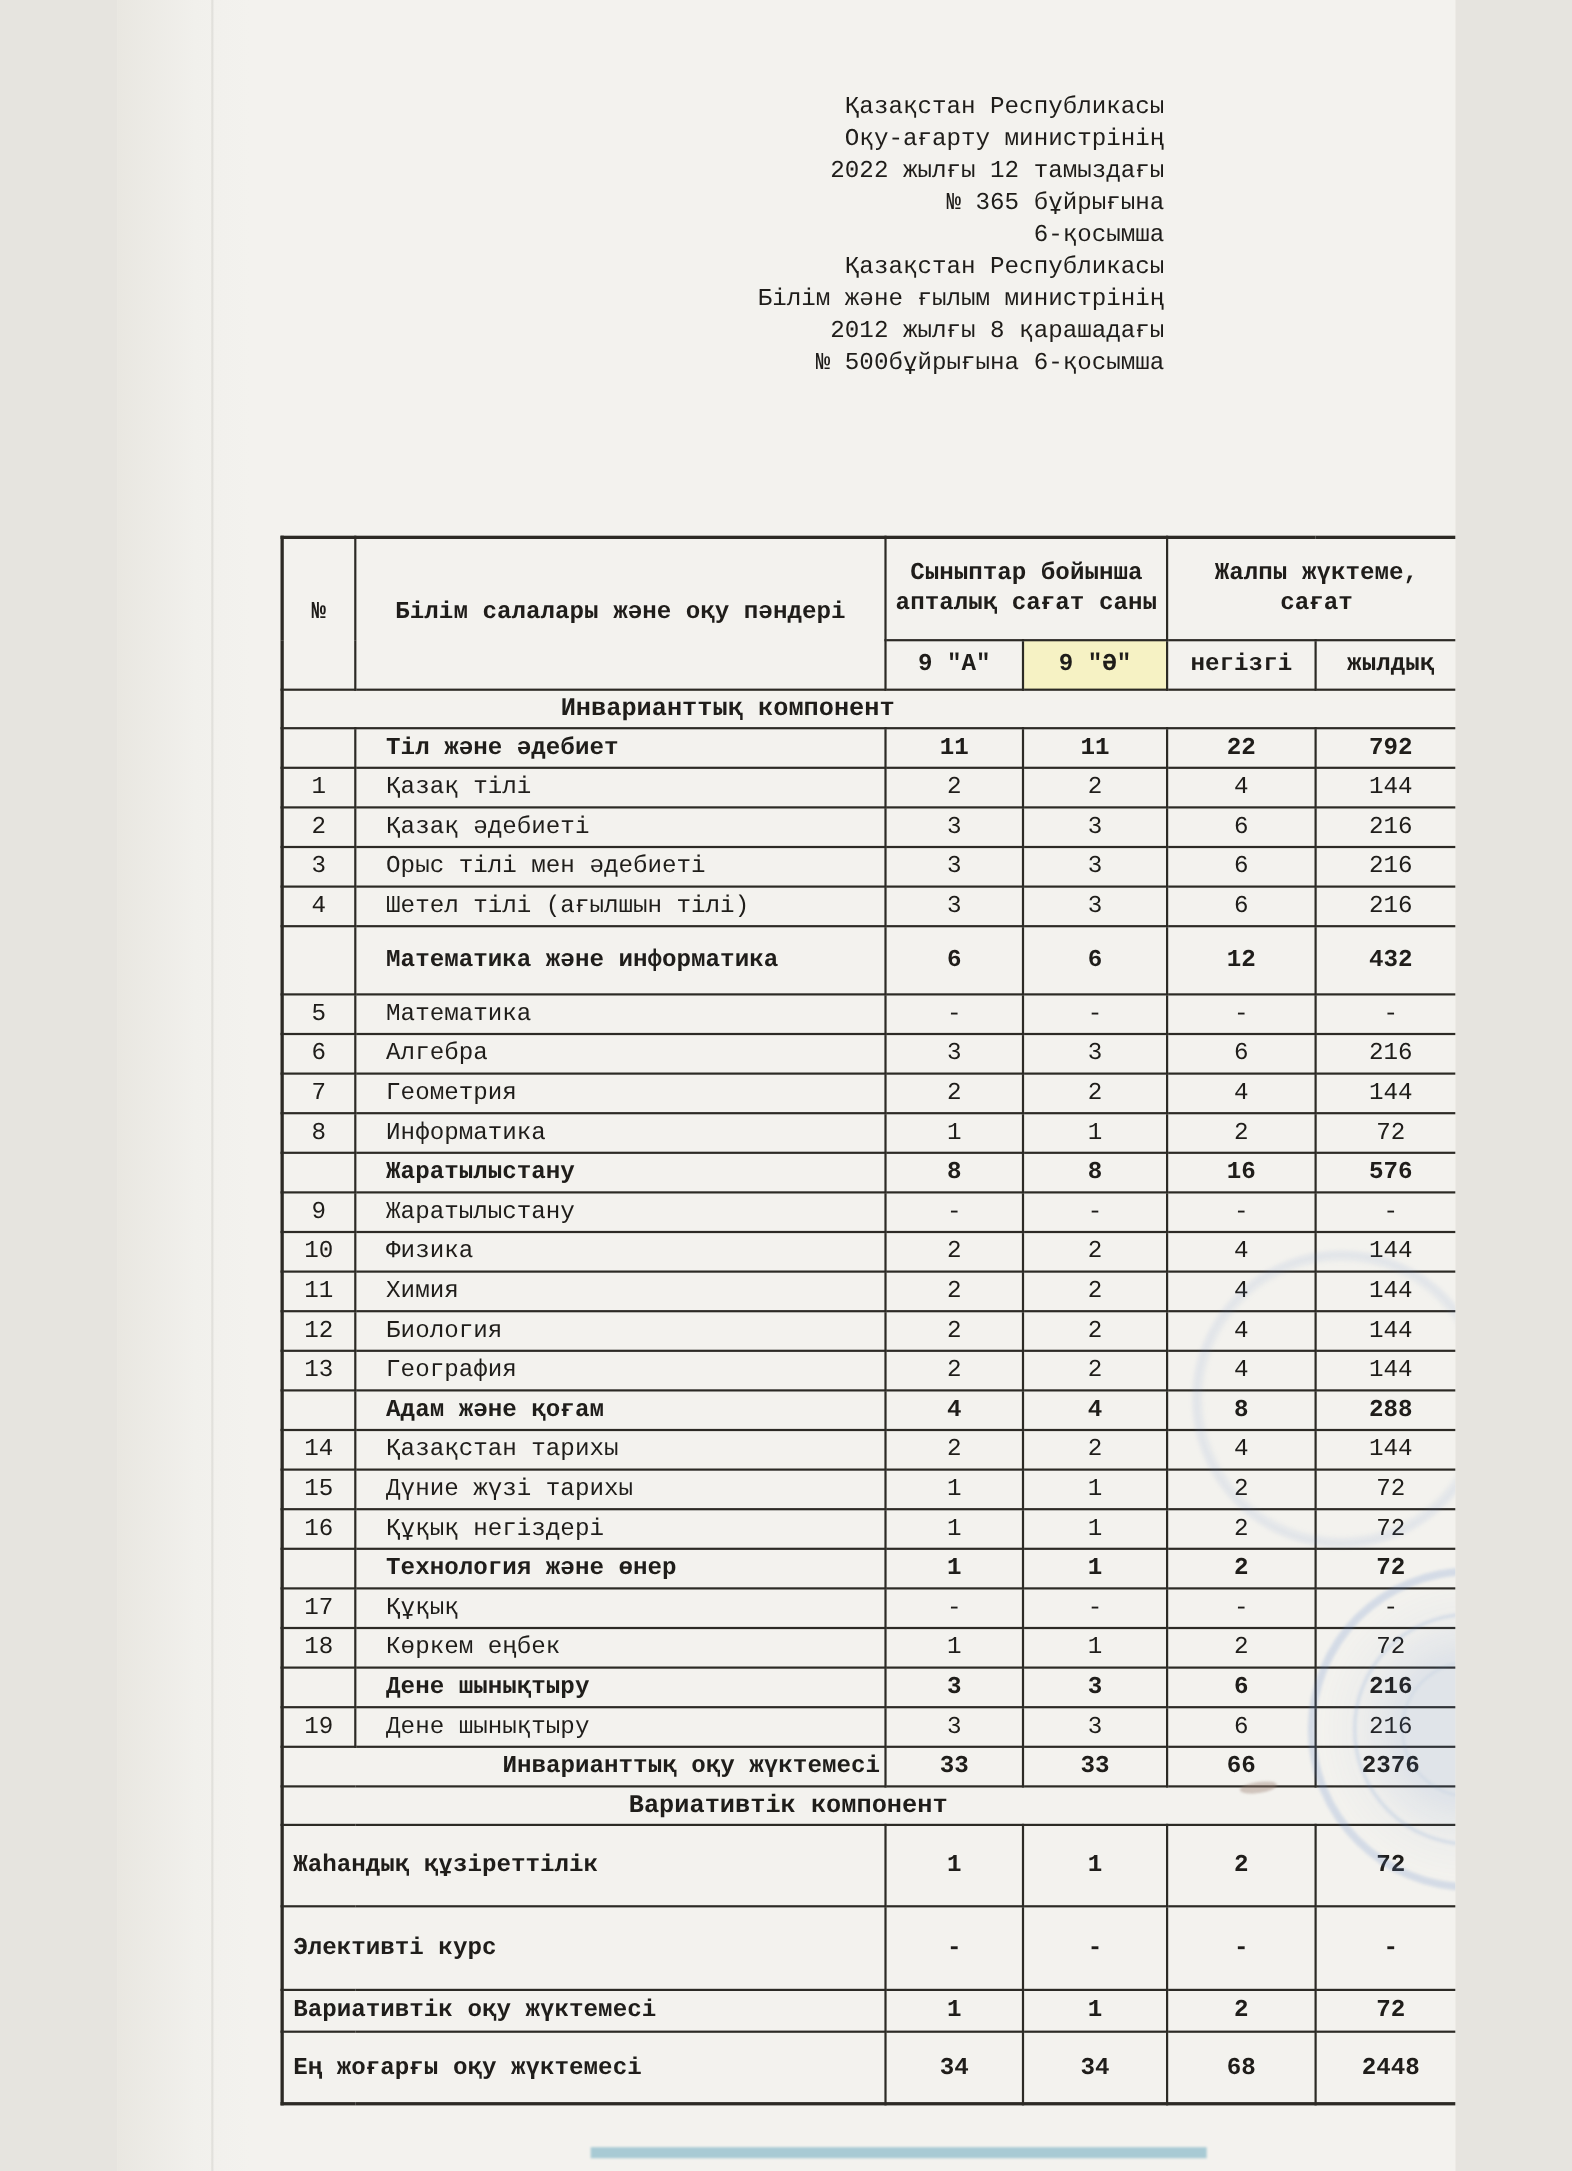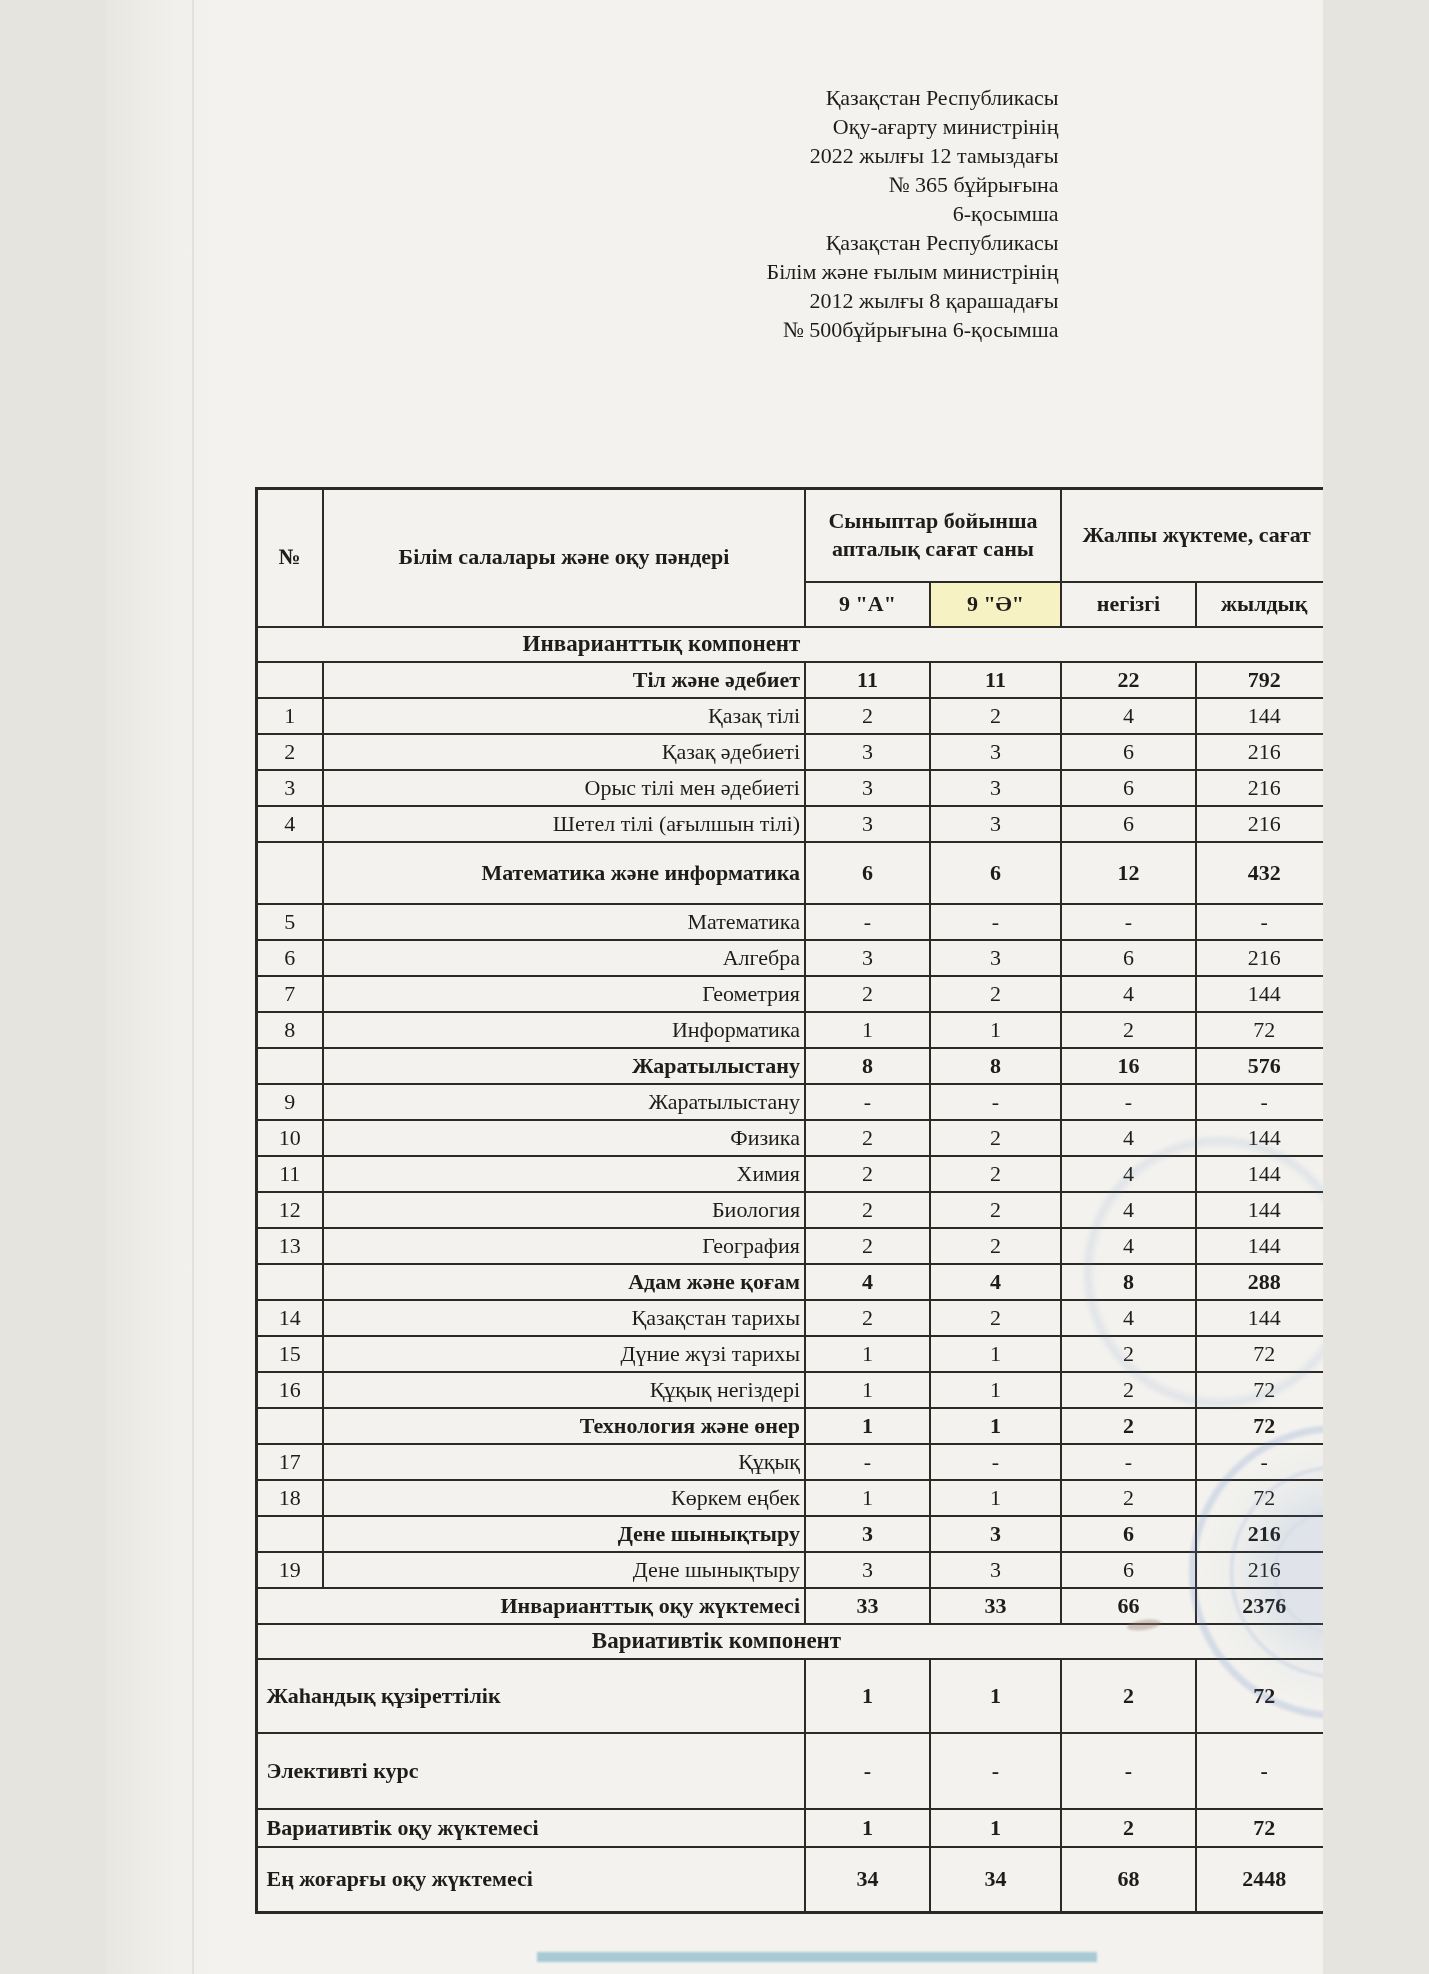--- a/index.html
+++ b/index.html
@@ -1,21 +1,21 @@
 <!DOCTYPE html>
 <html><head>
 <meta charset="utf-8">
 <style>
   html,body{margin:0;padding:0;background:#e6e4df;}
   .page{
     position:relative;width:1216px;height:1974px;margin:0 auto;overflow:hidden;
     background:
       linear-gradient(90deg, #e9e7e1 0px, #f1f0ec 70px, #f3f2ee 120px, #f3f2ee 1360px, #e8e6e0 1412px, #e3e1db 1429px),
       #f3f2ee;
-    font-family:Liberation Serif, serif;
+    font-family:Liberation Mono, monospace;
     color:#1f1d1a;
   }
   .fold-left{position:absolute;left:85px;top:0;width:2px;height:1974px;background:rgba(90,85,75,0.10);}
   .edge-right{position:absolute;left:1399px;top:0;width:3px;height:1974px;background:rgba(90,85,75,0.08);}
 
   .header-note{
     position:absolute;top:83px;right:264px;
     text-align:right;font-size:22px;line-height:29px;white-space:nowrap;
   }
   .title-block{
@@ -39,21 +39,21 @@
   th.hl{background:#f6f2c4;}
   tr.r{height:36px;}
   tr.sec{height:35px;}
   td.sec-cell{font-weight:bold;font-size:23px;}
   tr.grp td{font-weight:bold;}
   tr.tall{height:62px;}
   tr.tall2{height:74px;}
   tr.tall2b{height:76px;}
   tr.tall3{height:66px;}
   tr.vt{height:38px;}
-  td.sub{text-align:right;padding-left:27px;}
+  td.sub{text-align:left;padding-left:27px;}
   td.left-label{text-align:left;padding-left:9px;font-weight:bold;margin-top:37px;}
   td.center-label{text-align:right;font-weight:bold;}
 
   .stamp{position:absolute;border-radius:50%;pointer-events:none;}
   .stamp-a{
     left:977px;top:1137px;width:256px;height:256px;
     border:7px solid rgba(91,130,200,0.11);
     box-shadow:inset 0 0 0 3px rgba(91,130,200,0.05);
     filter:blur(2px);
   }

